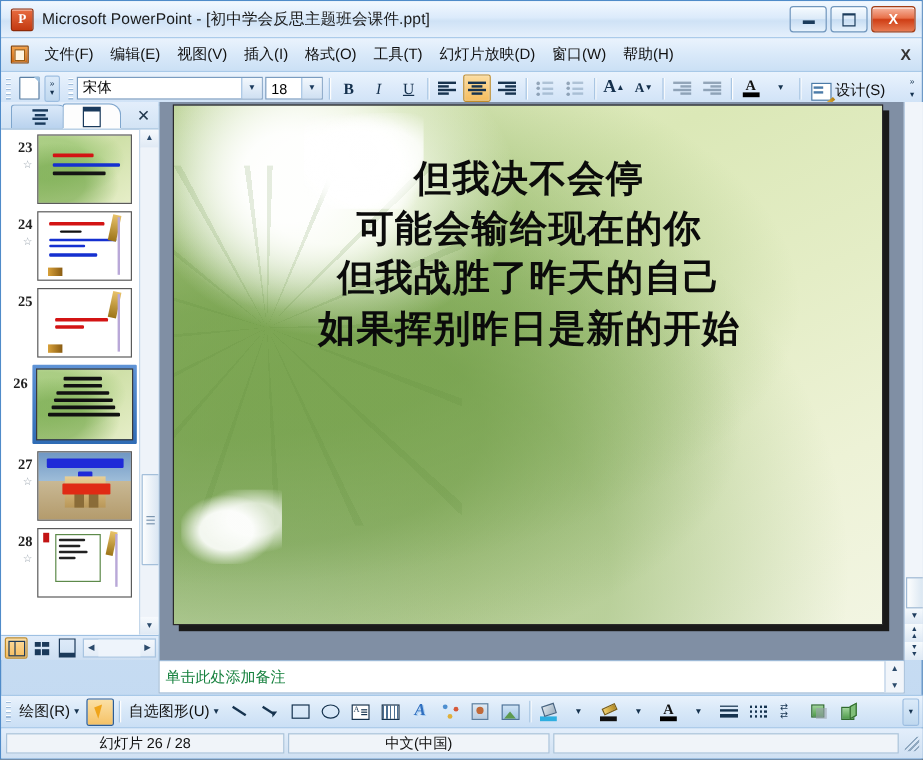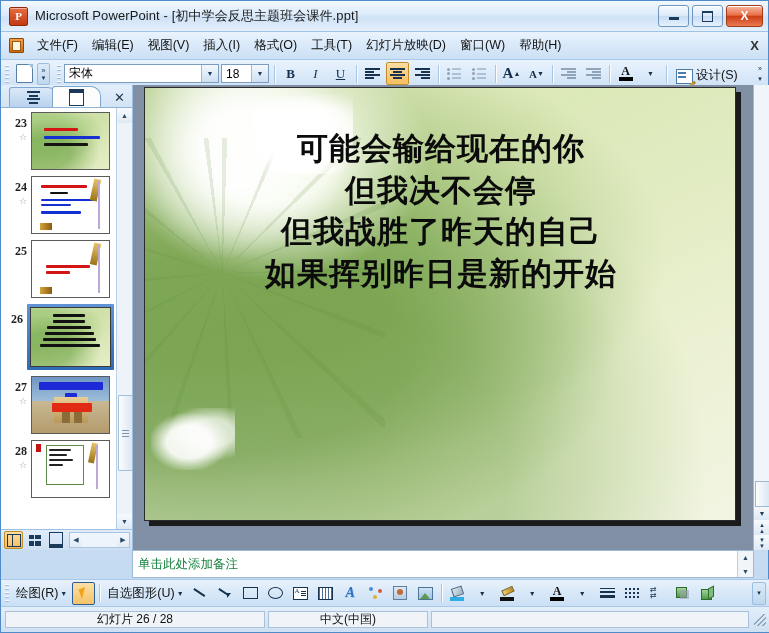--- a/index.html
+++ b/index.html
@@ -439,23 +439,23 @@
     position:absolute;left:0;top:606px;width:769px;height:25px;
     display:flex;align-items:center;padding:0 4px;gap:3px;
     background:linear-gradient(180deg,#e3eefb,#cfe0f2);
     box-sizing:border-box;
   }
   .sbcell{
     height:17px;border:1px solid #a9c2da;background:#f0f4f9;
     display:flex;align-items:center;justify-content:center;
     font-size:12px;color:#111;box-sizing:border-box;
   }
-  .sb1{width:260px;}
+  .sb1{width:232px;}
   .sb2{width:232px;}
-  .sb3{width:160px;}
+  .sb3{width:218px;}
   .sb4{flex:1;}
   .grip-corner{
     width:12px;height:12px;margin-left:2px;
     background-image:
       linear-gradient(135deg,transparent 0 40%,#8fa8c0 40% 48%,transparent 48%),
       linear-gradient(135deg,transparent 0 60%,#8fa8c0 60% 68%,transparent 68%),
       linear-gradient(135deg,transparent 0 80%,#8fa8c0 80% 88%,transparent 88%);
   }
 </style>
 </head>
@@ -787,22 +787,22 @@
       </div>
     </div>
 
     <div class="slidearea">
       <div class="slide-shadow"></div>
       <div class="slide">
         <div class="leafveins"></div>
         <div class="lotus"></div>
         <div class="lotus2"></div>
         <div class="poem">
+          <div class="ln">但我决不会停</div>
           <div class="ln">可能会输给现在的你</div>
-          <div class="ln">但我决不会停</div>
           <div class="ln">但我战胜了昨天的自己</div>
           <div class="ln">如果挥别昨日是新的开始</div>
         </div>
       </div>
     </div>
 
     <div class="slide-vsb">
       <div class="trk">
         <div class="bar"></div>
       </div>

